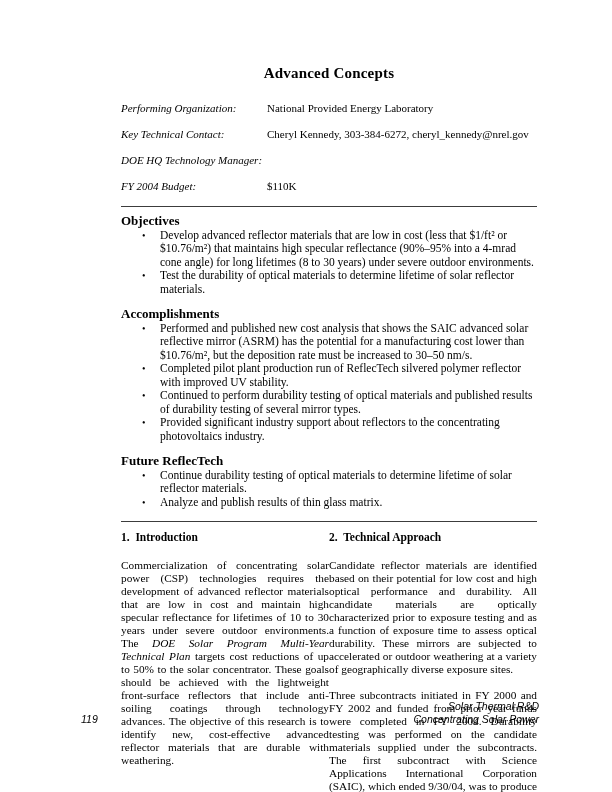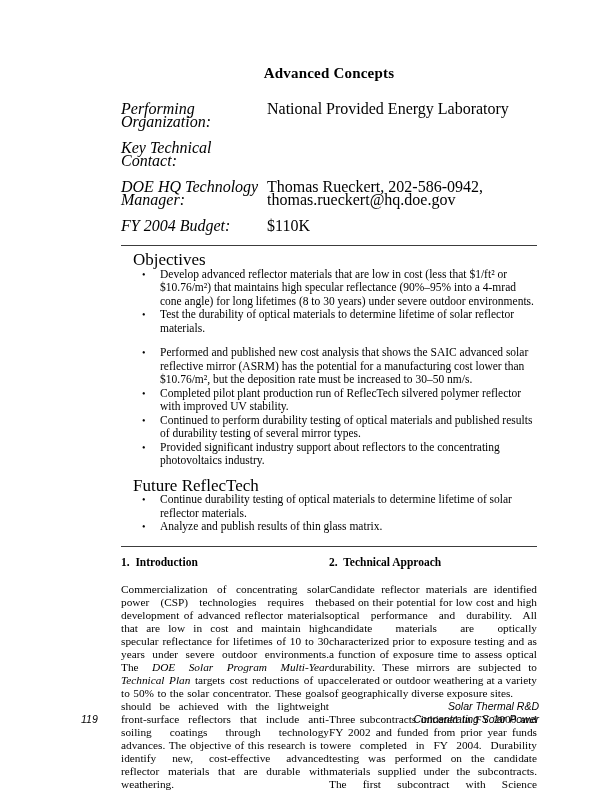--- a/index.html
+++ b/index.html
@@ -22,45 +22,44 @@
     line-height: 18px;
     font-weight: bold;
     text-align: center;
     margin: 0 0 20px 0;
     letter-spacing: 0.2px;
   }
 
   .info-row {
     display: flex;
     margin-bottom: 13px;
-    font-size: 16px;
+    font-size: 11px;
     line-height: 13px;
   }
   .info-label {
     font-style: italic;
     flex: 0 0 146px;
   }
   .info-value { flex: 1; }
 
   .rule {
     height: 0;
     border-top: 1px solid #3c3c3c;
   }
   .rule-1 { margin-top: 13px; }
   .rule-2 { margin-top: 12px; }
 
   .section { margin-top: 11px; }
   .section-first { margin-top: 7px; }
 
   .sec-head {
-    font-weight: normal;
-    font-size: 17px;
+    font-weight: bold;
+    font-size: 13px;
     line-height: 13.5px;
     margin-bottom: 1px;
-    margin-left: 12px;
   }
 
   .bullet-row {
     display: flex;
     font-size: 11.5px;
     line-height: 13.5px;
   }
   .bullet {
     flex: 0 0 18px;
     margin-left: 21px;
@@ -117,24 +116,24 @@
 
   <h1 class="title">Advanced Concepts</h1>
 
   <div class="info">
     <div class="info-row">
       <span class="info-label">Performing Organization:</span>
       <span class="info-value">National Provided Energy Laboratory</span>
     </div>
     <div class="info-row">
       <span class="info-label">Key Technical Contact:</span>
+      <span class="info-value">Cheryl Kennedy, 303-384-6272, cheryl_kennedy@nrel.gov</span>
     </div>
     <div class="info-row">
       <span class="info-label">DOE HQ Technology Manager:</span>
-      <span class="info-value">Thomas Rueckert, 202-586-0942, thomas.rueckert@hq.doe.gov</span>
     </div>
     <div class="info-row">
       <span class="info-label">FY 2004 Budget:</span>
       <span class="info-value">$110K</span>
     </div>
   </div>
 
   <div class="rule rule-1"></div>
 
   <div class="section section-first">
@@ -143,20 +142,21 @@
       <span class="bullet">•</span>
       <span class="bullet-text">Develop advanced reflector materials that are low in cost (less that $1/ft² or $10.76/m²) that maintains high specular reflectance (90%–95% into a 4-mrad cone angle) for long lifetimes (8 to 30 years) under severe outdoor environments.</span>
     </div>
     <div class="bullet-row">
       <span class="bullet">•</span>
       <span class="bullet-text">Test the durability of optical materials to determine lifetime of solar reflector materials.</span>
     </div>
   </div>
 
   <div class="section">
+    <div class="sec-head">Accomplishments</div>
     <div class="bullet-row">
       <span class="bullet">•</span>
       <span class="bullet-text">Performed and published new cost analysis that shows the SAIC advanced solar reflective mirror (ASRM) has the potential for a manufacturing cost lower than $10.76/m², but the deposition rate must be increased to 30–50 nm/s.</span>
     </div>
     <div class="bullet-row">
       <span class="bullet">•</span>
       <span class="bullet-text">Completed pilot plant production run of ReflecTech silvered polymer reflector with improved UV stability.</span>
     </div>
     <div class="bullet-row">
       <span class="bullet">•</span>

